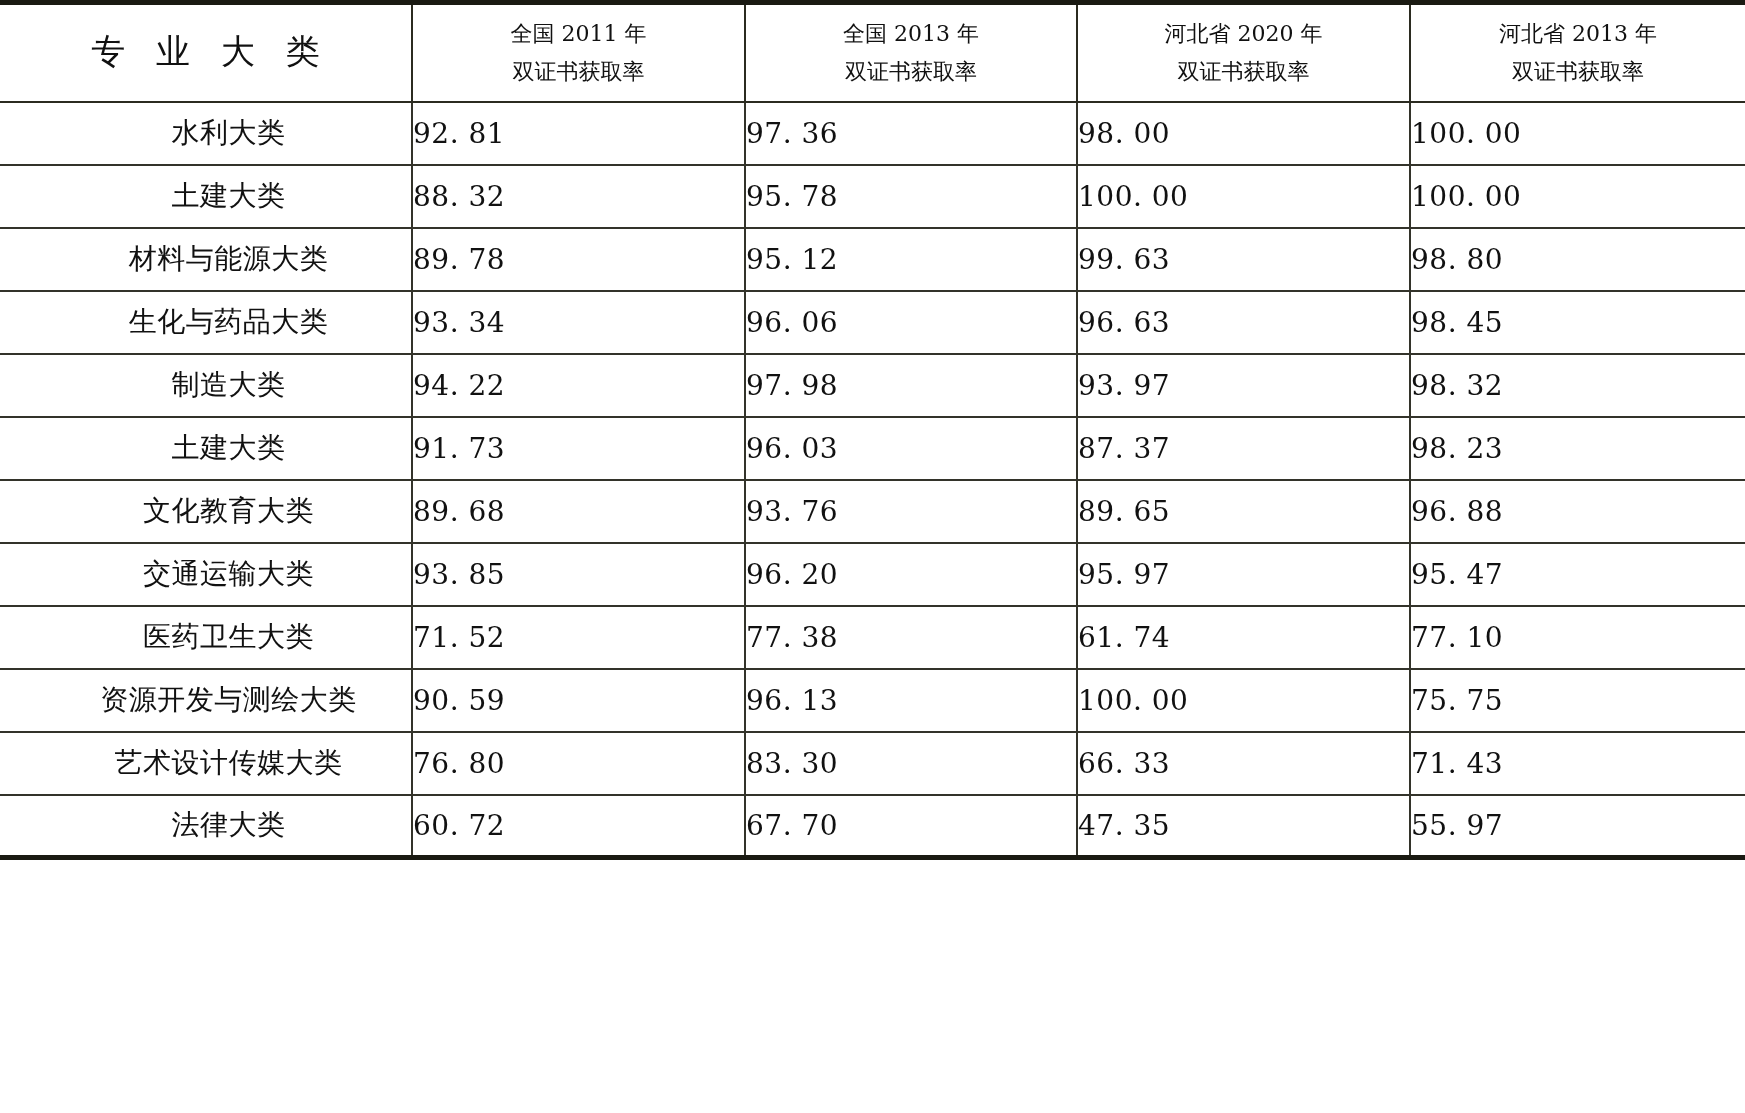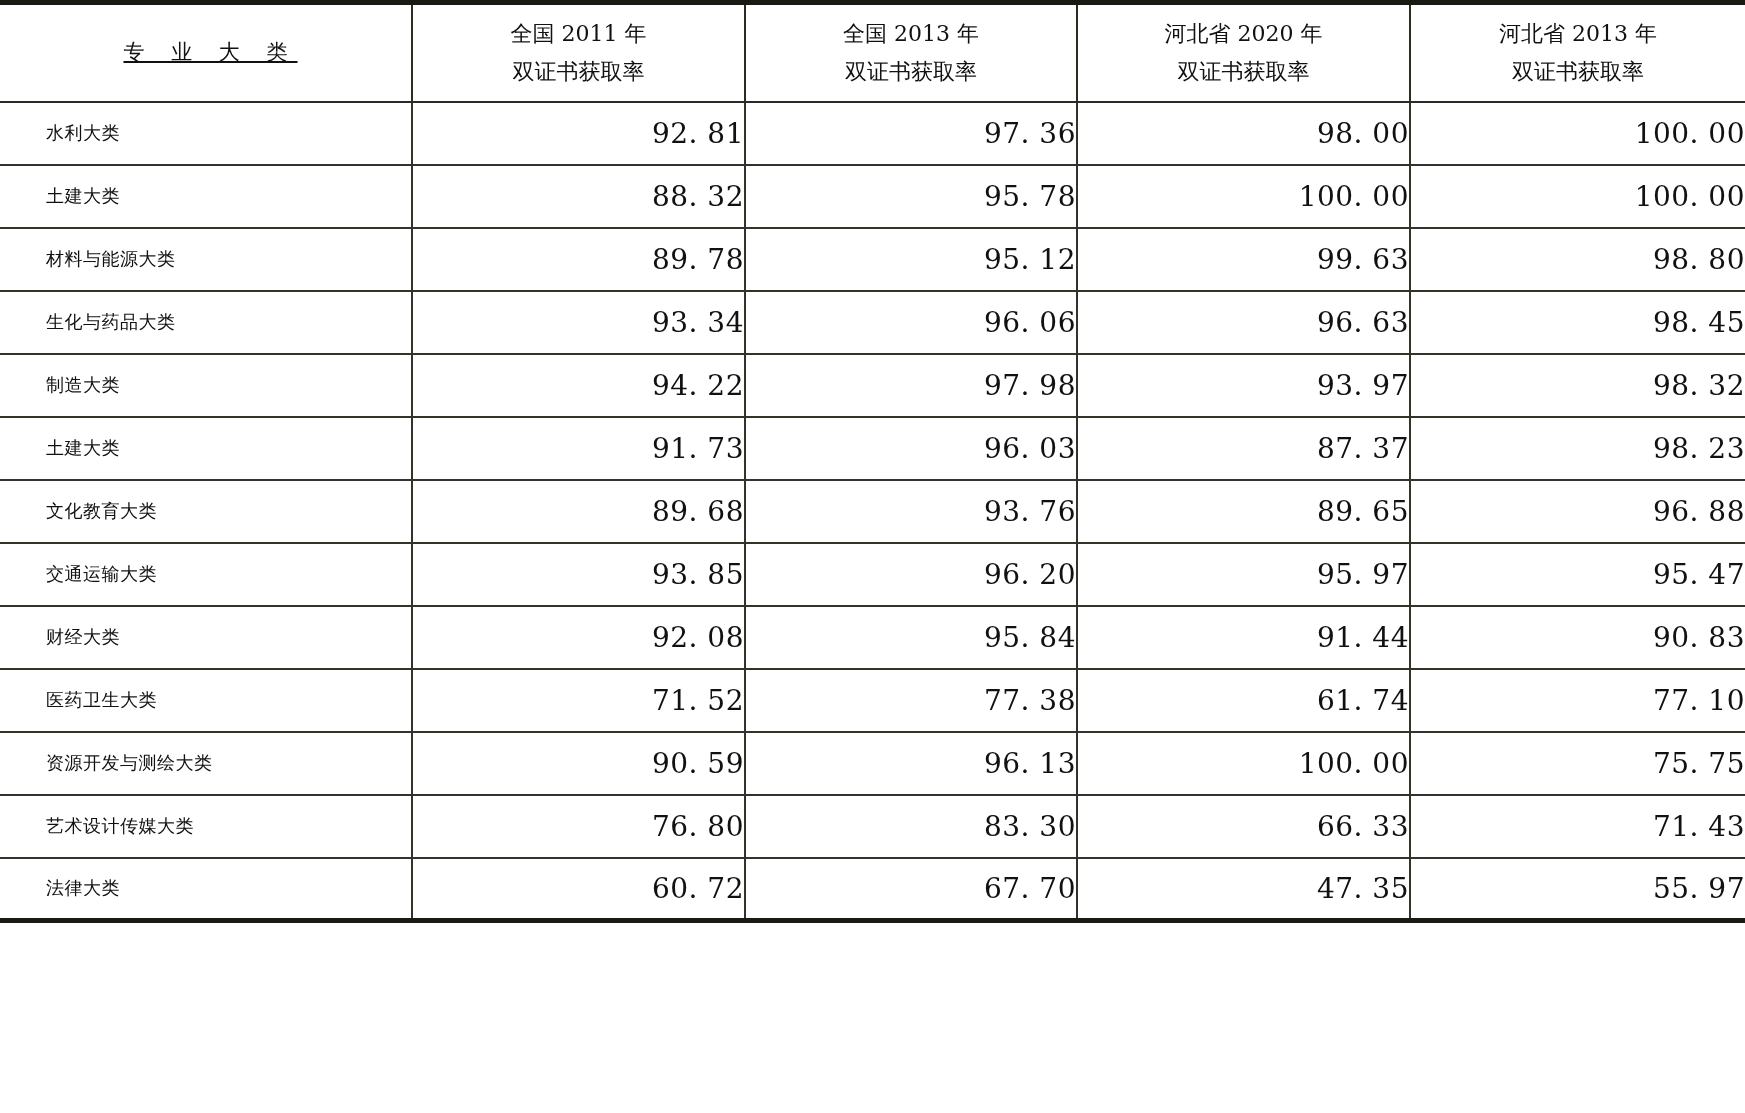--- a/index.html
+++ b/index.html
@@ -41,24 +41,23 @@
     border-bottom: 2px solid #2b2b20;
     font-weight: normal;
     font-size: 22px;
     line-height: 1.62;
     padding: 0;
     vertical-align: middle;
     text-align: center;
   }
 
   thead th.h-label {
-    font-size: 21px;
+    font-size: 34px;
     letter-spacing: 10px;
     text-indent: 10px;
-    text-decoration: underline;
   }
 
   thead th.h-col {
     border-left: 2px solid #2b2b20;
   }
 
   .hdr-line1, .hdr-line2 {
     display: block;
     white-space: nowrap;
   }
@@ -71,28 +70,28 @@
     font-size: 28px;
     padding: 0;
     vertical-align: middle;
   }
 
   tbody tr:first-child td {
     border-top: none;
   }
 
   tbody td.cell-label {
+    text-align: center;
+    padding-left: 46px;
+    font-size: 28px;
+    letter-spacing: 0.5px;
+  }
+
+  tbody td.cell-value {
     text-align: left;
-    padding-left: 46px;
-    font-size: 18px;
-    letter-spacing: 0.5px;
-  }
-
-  tbody td.cell-value {
-    text-align: right;
     border-left: 2px solid #33332a;
     font-size: 28px;
     letter-spacing: 0.5px;
   }
 </style>
 </head>
 <body>
 
 <div class="table-wrap">
   <table class="data-table">
@@ -177,27 +176,20 @@
           <td class="cell-value">96. 88</td>
         </tr>
         <tr>
           <td class="cell-label">交通运输大类</td>
           <td class="cell-value">93. 85</td>
           <td class="cell-value">96. 20</td>
           <td class="cell-value">95. 97</td>
           <td class="cell-value">95. 47</td>
         </tr>
         <tr>
-          <td class="cell-label">财经大类</td>
-          <td class="cell-value">92. 08</td>
-          <td class="cell-value">95. 84</td>
-          <td class="cell-value">91. 44</td>
-          <td class="cell-value">90. 83</td>
-        </tr>
-        <tr>
           <td class="cell-label">医药卫生大类</td>
           <td class="cell-value">71. 52</td>
           <td class="cell-value">77. 38</td>
           <td class="cell-value">61. 74</td>
           <td class="cell-value">77. 10</td>
         </tr>
         <tr>
           <td class="cell-label">资源开发与测绘大类</td>
           <td class="cell-value">90. 59</td>
           <td class="cell-value">96. 13</td>

